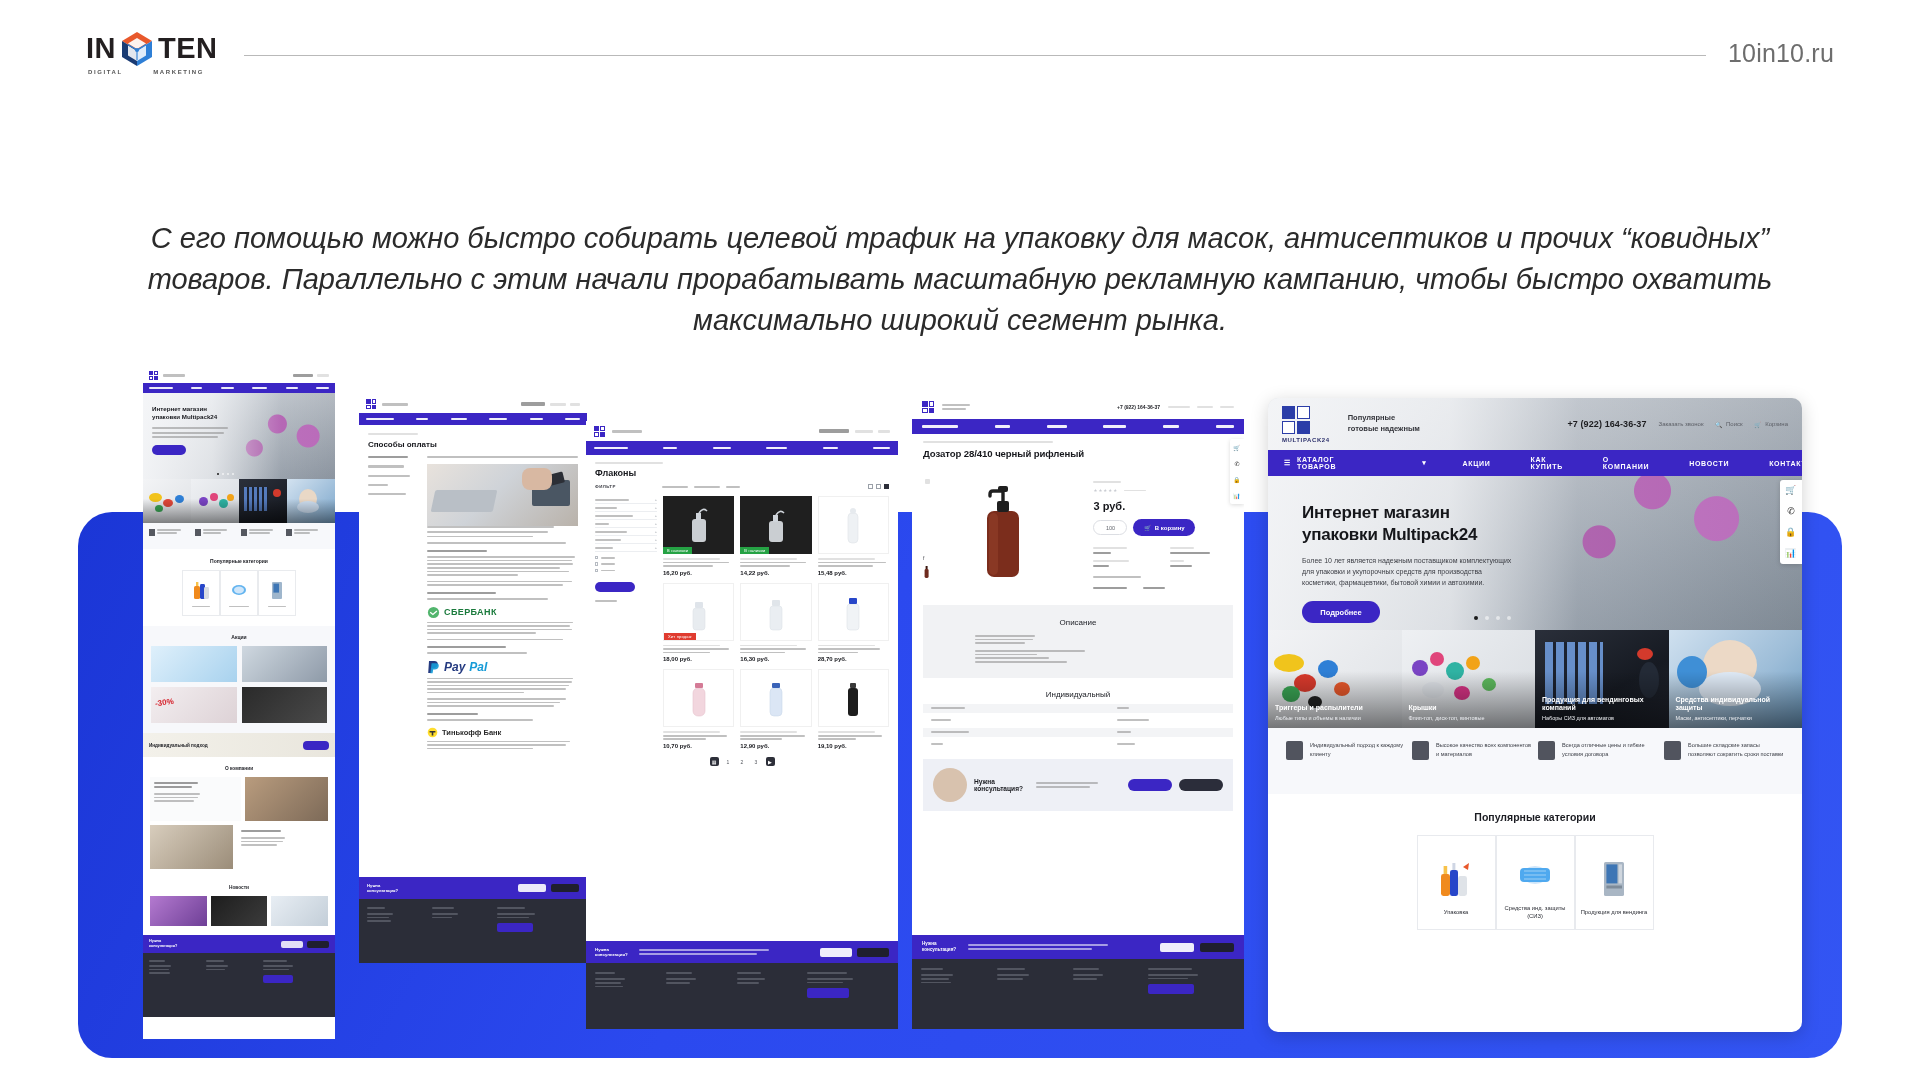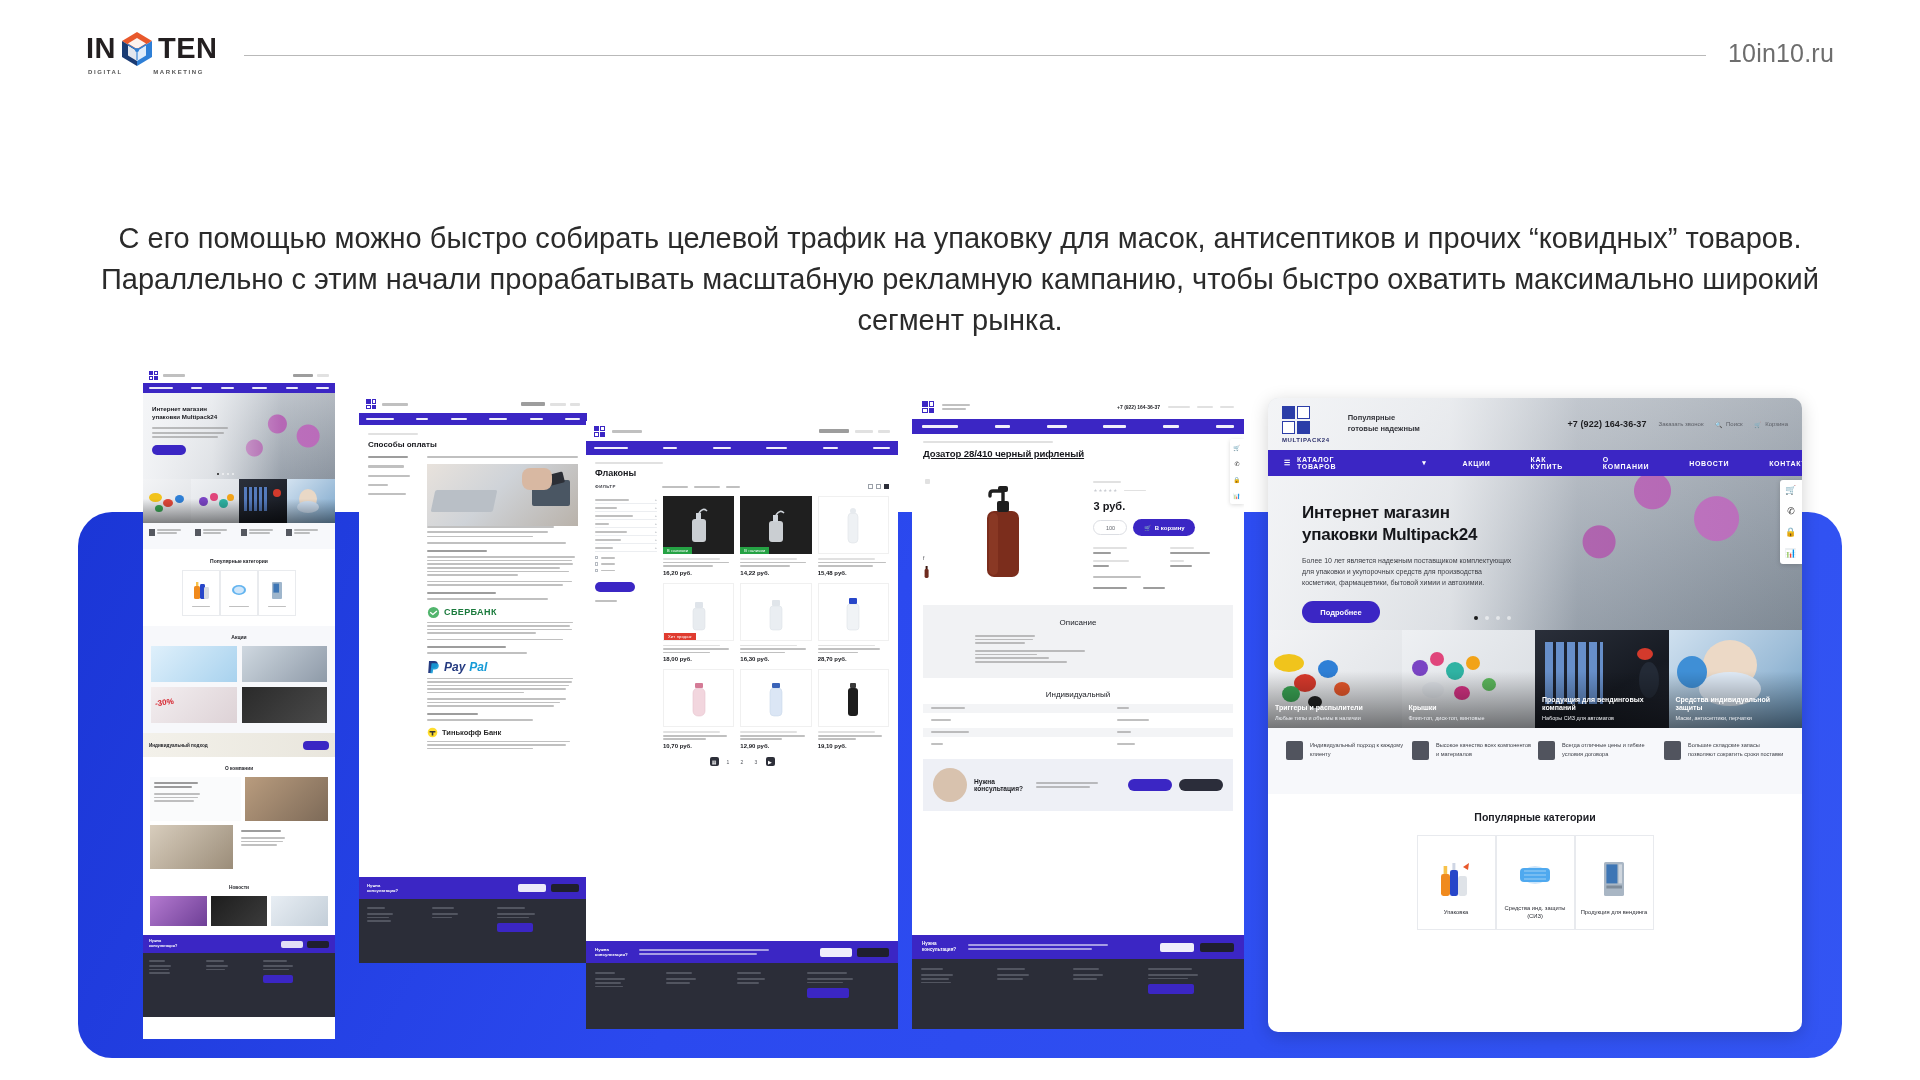--- a/index.html
+++ b/index.html
@@ -54,21 +54,21 @@
   .title-text {
     position: relative; z-index: 1;
     font-size: 50px; font-weight: 700; color: #1b1b1b; letter-spacing: -.5px;
     white-space: nowrap; line-height: 1.25;
   }
 
   
   .lede {
     position: absolute; left: 50%; transform: translateX(-50%); top: 218px;
     width: 1720px; text-align: center;
-    font-size: 29px; line-height: 1.42; color: #2b2b2b; font-weight: 400;
+    font-size: 29px; line-height: 1.42; color: #2b2b2b; font-weight: 400; font-style: italic;
   }
 
   
   .blue-panel {
     position: absolute; left: 78px; top: 512px; width: 1764px; height: 546px;
     border-radius: 34px;
     background: linear-gradient(118deg,#1b36d6 0%,#2b49ef 42%,#3355f3 100%);
   }
 
   
@@ -184,21 +184,21 @@
     width: 79px; height: 95px; border: 1px solid #e8eaee;
     display: flex; flex-direction: column; align-items: center; justify-content: center;
   }
   .s5-pop-card .pic { width: 38px; height: 42px; }
   .s5-pop-card span {
     margin-top: 9px; font-size: 5.8px; color: #2b2d34; text-align: center; line-height: 1.35;
   }
   .s4-top { height: 24px; padding: 0 10px; display: flex; align-items: center; }
   .s4-nav { height: 15px; padding: 0 10px; }
   .s4-body { padding: 7px 11px 0 11px; }
-  .s4-h1 { font-size: 9.6px; font-weight: 700; color: #17181d; letter-spacing: -.1px; text-decoration: underline; }
+  .s4-h1 { font-size: 9.6px; font-weight: 700; color: #17181d; letter-spacing: -.1px; }
   .s4-cols { display: flex; gap: 10px; margin-top: 12px; }
   .s4-price { font-size: 11px; font-weight: 700; color: #15161b; }
   .s4-cart {
     width: 62px; height: 17px; border-radius: 9px; background: #3b26c4;
     color: #fff; font-size: 6px; font-weight: 700;
     display: flex; align-items: center; justify-content: center; gap: 3px;
   }
   .s4-qty {
     width: 34px; height: 15px; border-radius: 8px; border: 1px solid #dcdee3;
     display: flex; align-items: center; justify-content: center; font-size: 5.5px; color: #63666e;

